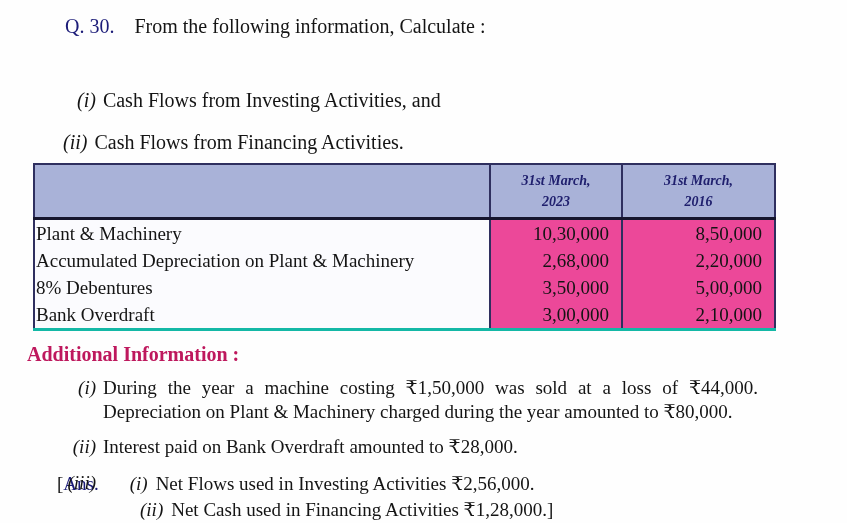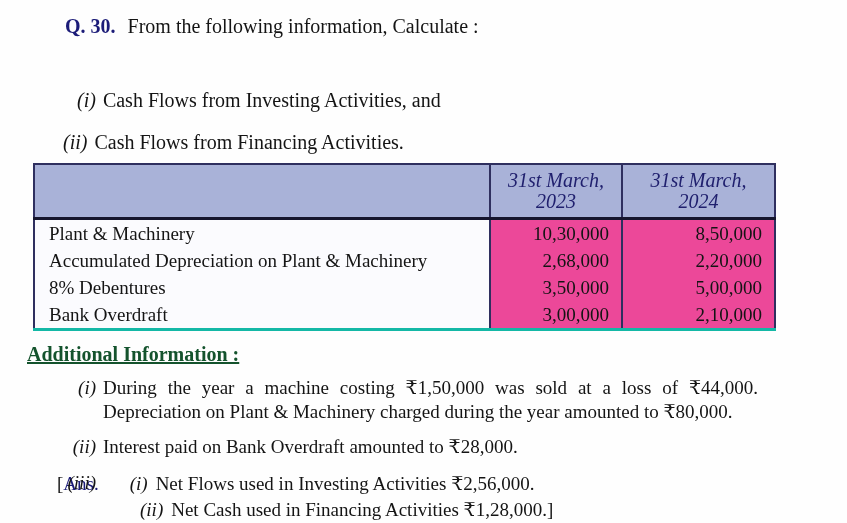--- a/index.html
+++ b/index.html
@@ -12,66 +12,65 @@
     color:#141414;
     box-sizing:border-box;
     padding-top:13px;
   }
 
   
   .q-line{font-size:20px;line-height:26px;margin-bottom:8px;white-space:nowrap;}
   .q-main{margin-left:65px;}
   .q-part-i{margin-left:77px;margin-top:48px;}
   .q-part-ii{margin-left:63px;margin-top:16px;}
-  .q-num{font-weight:bold;color:#1c1c78;margin-right:12px;}
+  .q-num{font-weight:normal;color:#1c1c78;margin-right:20px;}
   .part-marker{font-style:italic;margin-right:7px;}
 
   
   .info-table{
     margin-left:33px;
     width:741px;
     border-collapse:collapse;
     table-layout:fixed;
     font-size:19px;
   }
   .info-table col.c1{width:456px;}
   .info-table col.c2{width:132px;}
   .info-table col.c3{width:153px;}
   .info-table th{
     background:#a9b2d8;
     color:#20206e;
     font-style:italic;
-    font-weight:normal;
-    font-size:20px;
+    font-weight:bold;
+    font-size:14px;
     line-height:21px;
     height:52px;
     vertical-align:middle;
     border:2px solid #2f2f5f;
     border-bottom:3px solid #16162e;
     padding:0;
   }
   .info-table td{
     height:27px;
-    padding:0 12px 0 14px;
+    padding:0 12px 0 1px;
     vertical-align:middle;
     border-left:2px solid #2f2f5f;
     border-right:2px solid #2f2f5f;
   }
   .info-table td.lbl{background:#fbfbfe;text-align:left;}
   .info-table td.val{background:#ec4899;text-align:right;}
   .info-table tr.last td{border-bottom:3px solid #14b8a6;}
 
   
   .ai-heading{
     margin:10px 0 0 27px;
     font-size:20px;
     line-height:26px;
     font-weight:bold;
-    color:#14532d;
-    text-decoration:underline;
+    color:#be185d;
   }
   .ai-item{
     position:relative;
     margin-left:103px;
     width:655px;
     font-size:19px;
     line-height:24px;
     text-align:justify;
   }
   .ai-item .ai-marker{
@@ -117,21 +116,21 @@
       </colgroup>
     <thead>
       <tr>
         <th></th>
         <th>
           <div>31st March,</div>
           <div>2023</div>
         </th>
         <th>
           <div>31st March,</div>
-          <div>2024</div>
+          <div>2016</div>
         </th>
       </tr>
     </thead>
     <tbody>
       <tr>
         <td class="lbl">Plant &amp; Machinery</td>
         <td class="val">10,30,000</td>
         <td class="val">8,50,000</td>
       </tr>
       <tr>

